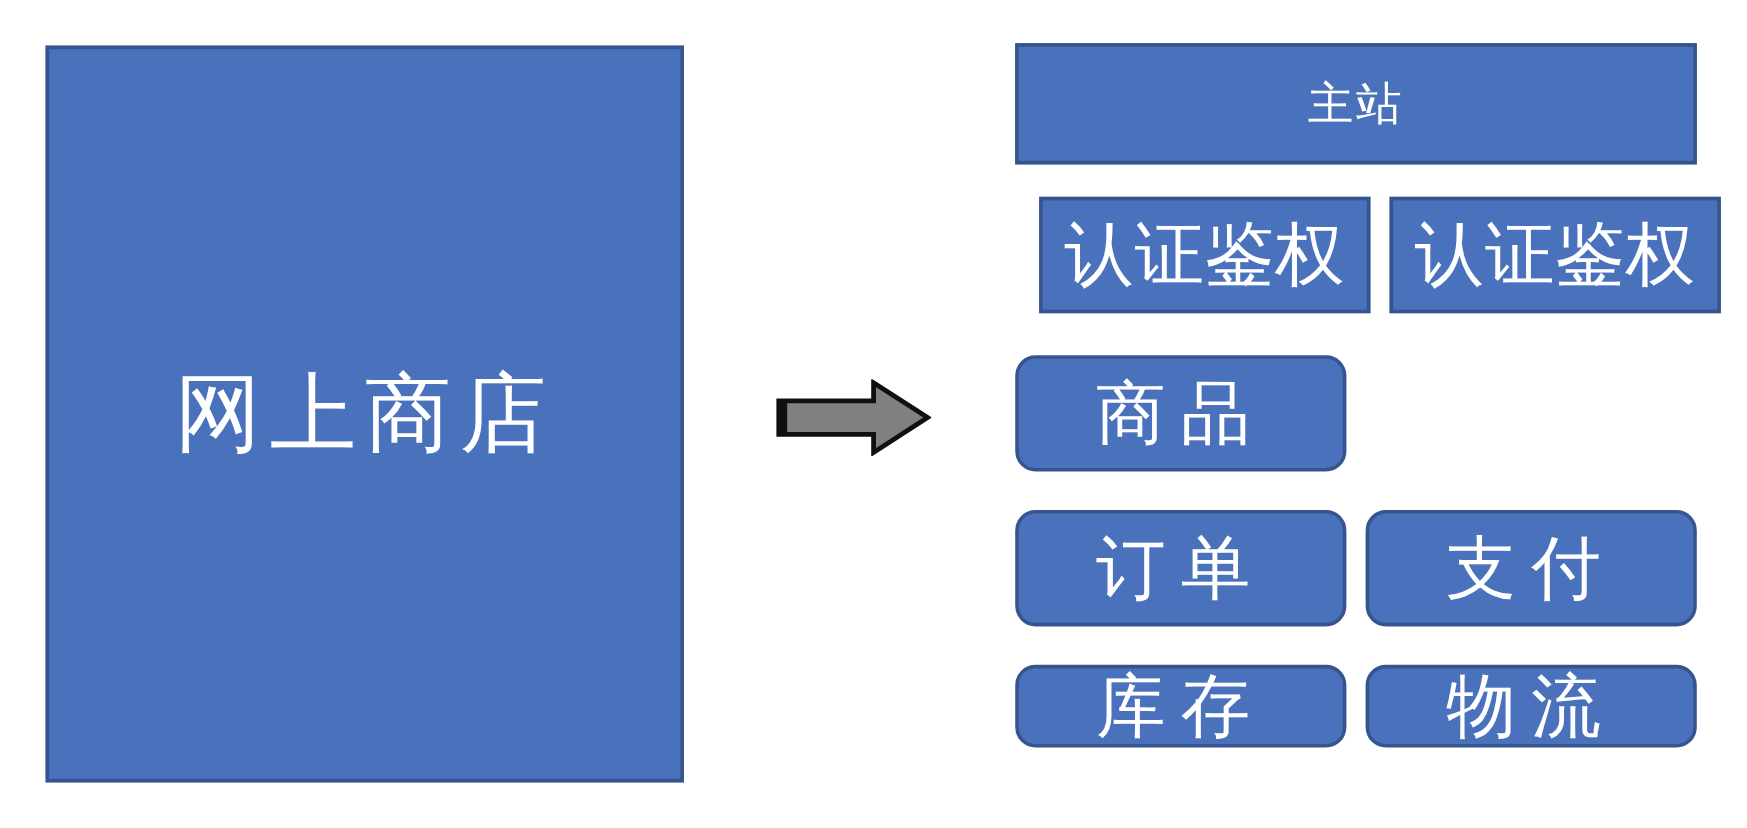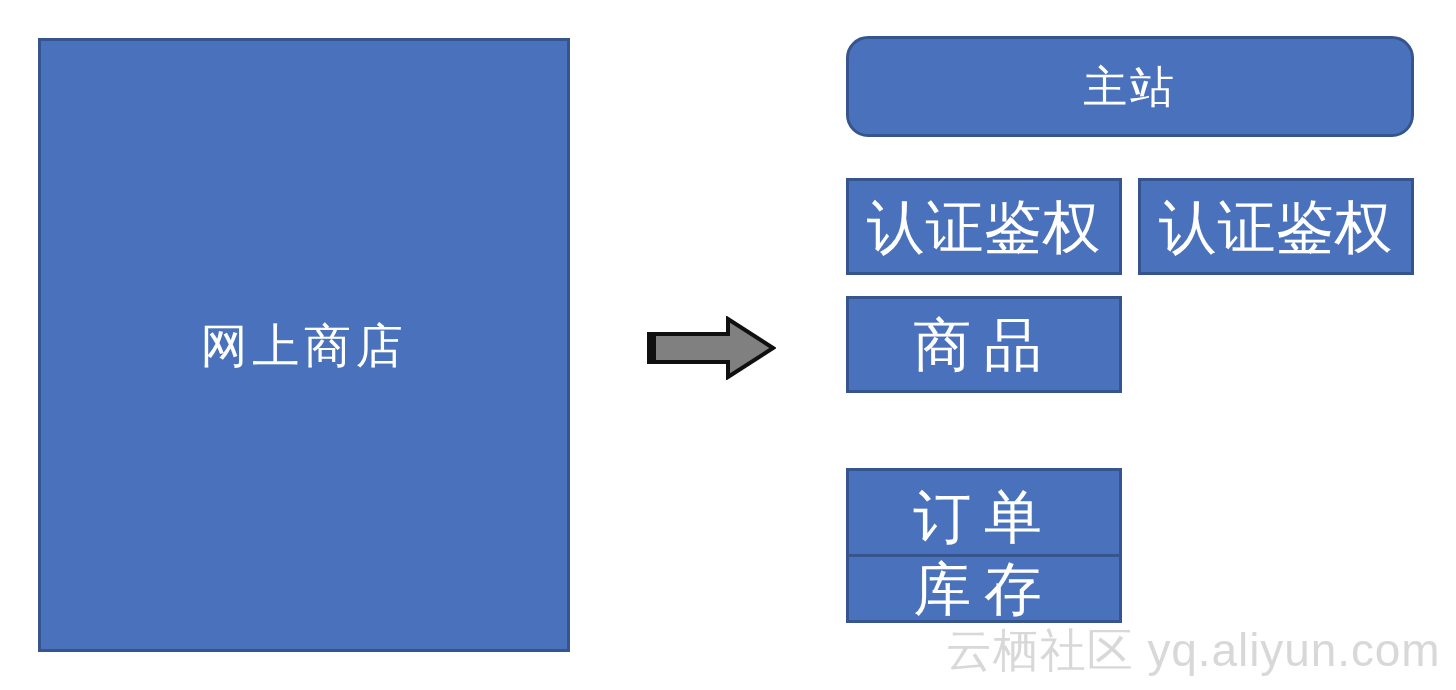--- a/index.html
+++ b/index.html
@@ -34,22 +34,23 @@
     white-space: nowrap;
     user-select: none;
   }
 
   
   #monolith {
     left: 38px;
     top: 38px;
     width: 532px;
     height: 614px;
-    font-size: 47px;
+    font-size: 72px;
     letter-spacing: 0.10em;
+    font-family: Liberation Serif, serif;
   }
 
   
   #arrow {
     position: absolute;
     left: 646px;
     top: 316px;
     width: 130px;
     height: 64px;
   }
@@ -69,30 +70,30 @@
     left: 0;
     width: 568px;
   }
 
   .row-full .blue-box { left: 0; width: 568px; }
 
   .cell-left  { left: 0px;   width: 276px; }
   .cell-right { left: 292px; width: 276px; }
 
   .r1 { top: 0px;   height: 101px; }
-  .r2 { top: 142px; height: 97px;  }
+  .r2 { top: 128px; height: 97px; margin-left: 20px;  }
   .r3 { top: 260px; height: 97px;  }
-  .r4 { top: 389px; height: 97px; margin-top: 43px;  }
+  .r4 { top: 389px; height: 97px;  }
   .r5 { top: 518px; height: 69px;  }
 
   .row .blue-box { top: 0; height: 100%; }
 
-  .fs-big   { font-size: 44px; border-radius: 22px; }
+  .fs-big   { font-size: 38px; }
   .fs-quad  { font-size: 58px; letter-spacing: 0.01em; }
-  .fs-duo   { font-size: 58px; letter-spacing: 0.22em; }
+  .fs-duo   { font-size: 58px; letter-spacing: 0.22em; border-radius: 17px; }
 
   
   #watermark {
     position: absolute;
     left: 946px;
     top: 627px;
     font-size: 46px;
     color: rgba(125, 125, 125, 0.30);
     letter-spacing: 0.02em;
     white-space: nowrap;
@@ -125,23 +126,24 @@
       <div class="blue-box cell-left fs-quad">认证鉴权</div>
       <div class="blue-box cell-right fs-quad">认证鉴权</div>
     </div>
 
     <div class="row r3">
       <div class="blue-box cell-left fs-duo">商品</div>
     </div>
 
     <div class="row r4">
       <div class="blue-box cell-left fs-duo">订单</div>
+      <div class="blue-box cell-right fs-duo">支付</div>
     </div>
 
     <div class="row r5">
       <div class="blue-box cell-left fs-duo">库存</div>
+      <div class="blue-box cell-right fs-duo">物流</div>
     </div>
 
   </div>
 
-  <div id="watermark">云栖社区 yq.aliyun.com</div>
 
 </div>
 
 </body></html>

